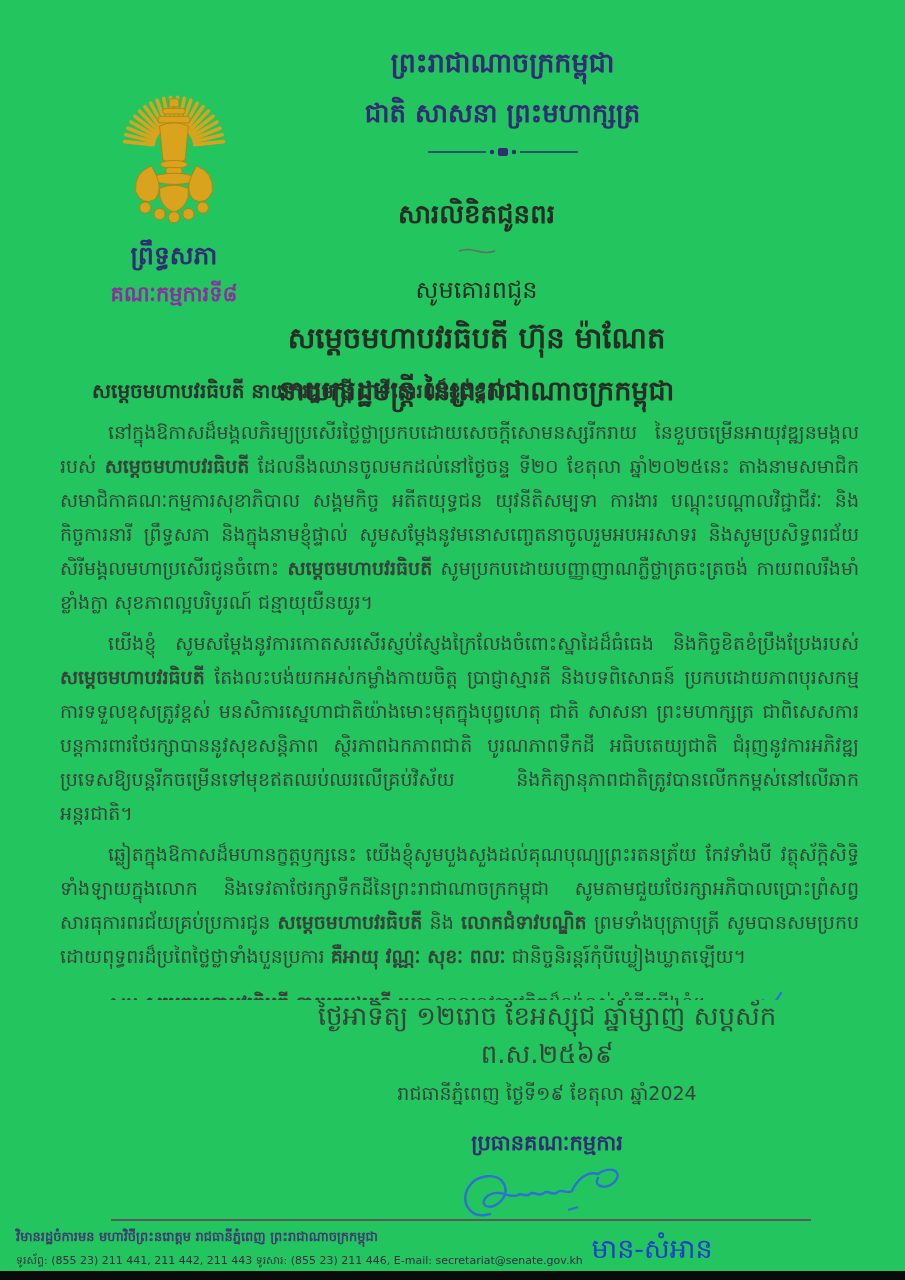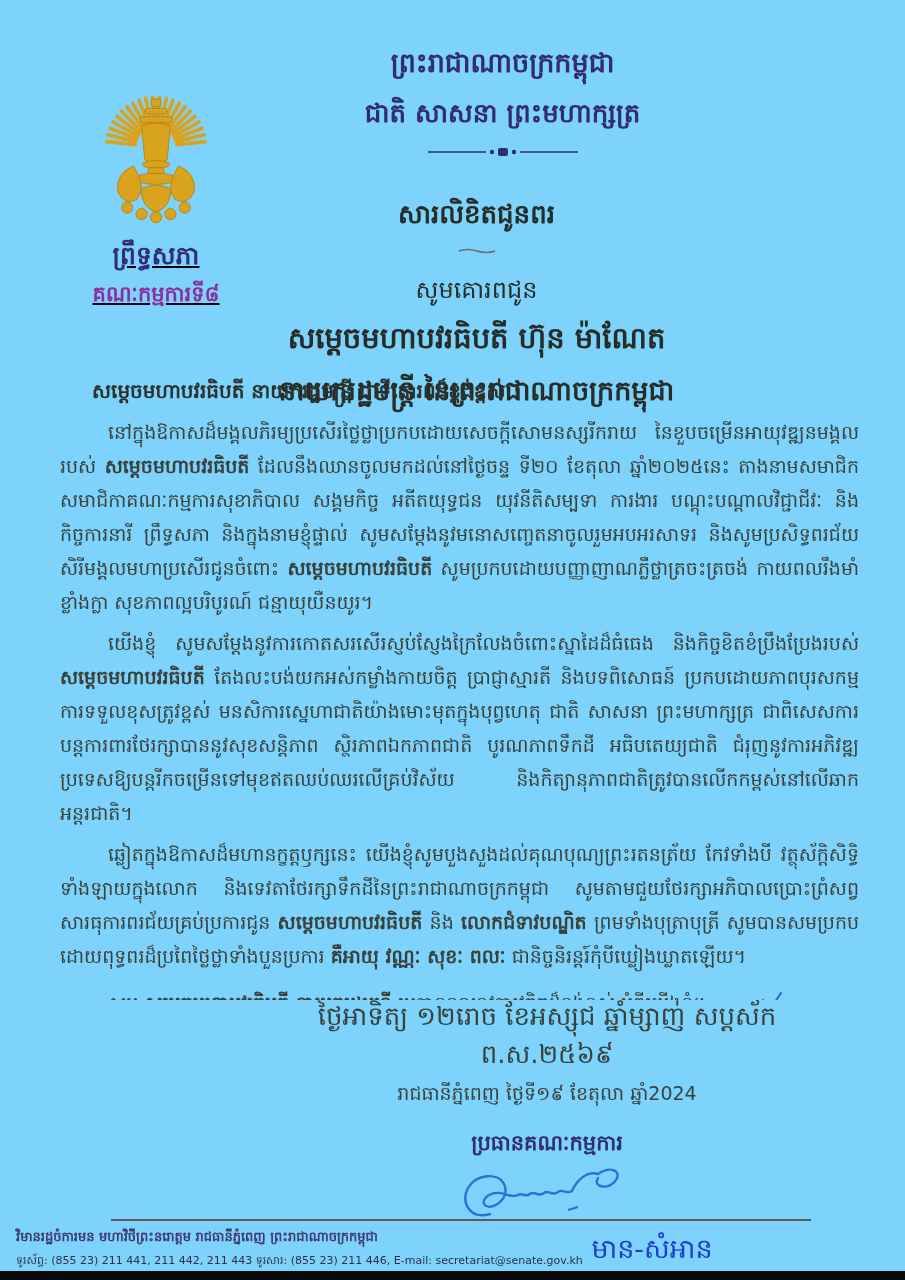--- a/index.html
+++ b/index.html
@@ -1,25 +1,25 @@
 <!DOCTYPE html>
 <html lang="km"><head>
 <meta charset="utf-8">
 <style>
   * { margin:0; padding:0; box-sizing:border-box; }
   html,body { background:#e8e8e8; }
   body { font-family:"DejaVu Sans", sans-serif; }
   .sheet {
     position:relative; width:905px; height:1280px; margin:0 auto;
-    background:#7dd3fc; overflow:hidden;
+    background:#22c55e; overflow:hidden;
   }
   .b { font-weight:bold; }
 
   
-  .emblem-block { position:absolute; left:56px; top:70px; width:200px; text-align:center;text-decoration:underline; }
+  .emblem-block { position:absolute; left:74px; top:70px; width:200px; text-align:center; }
   .emblem-svg { width:152px; height:168px; display:block; margin:0 auto; }
   .institution { margin-top:2px; font-size:25px; font-weight:bold; color:#312c74; }
   .commission  { margin-top:4px; font-size:21px; font-weight:bold; color:#8b2fa0; }
 
   
   .kingdom { position:absolute; top:46px; left:0; right:0; padding-left:100px; text-align:center; }
   .kingdom-line1 { font-size:27px; font-weight:bold; color:#312c74; }
   .kingdom-line2 { font-size:26px; font-weight:bold; color:#312c74; margin-top:12px; }
   .kingdom-ornament { margin-top:8px; }
 

